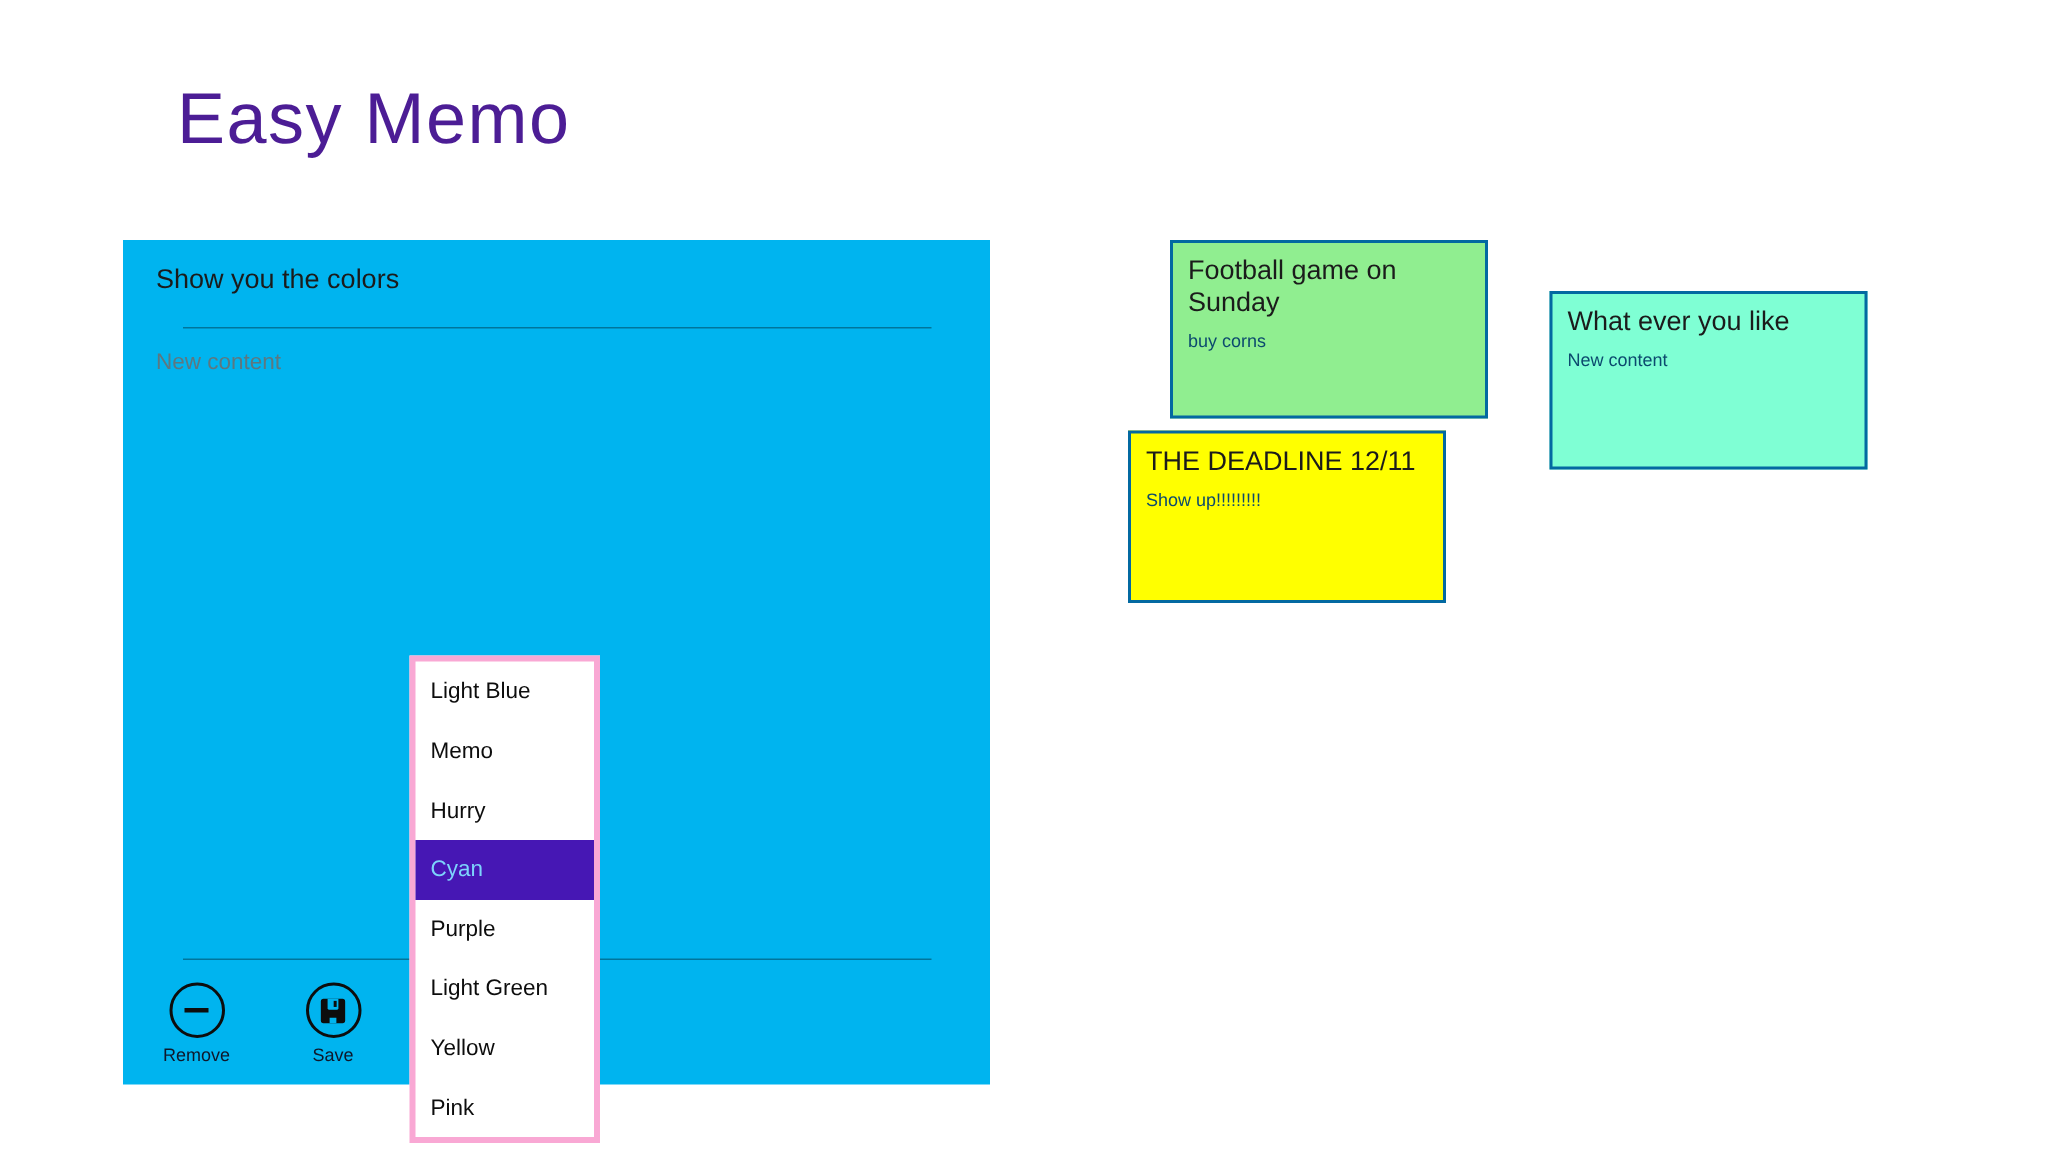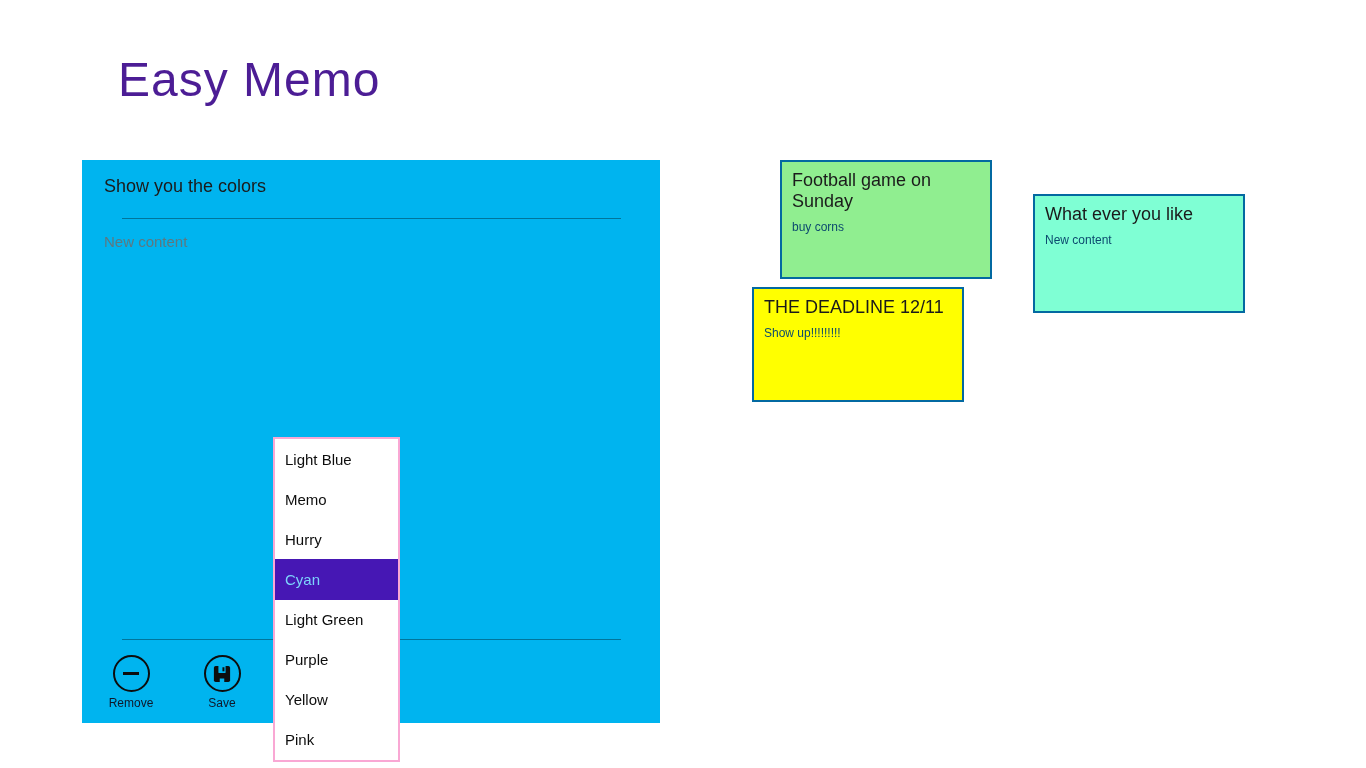--- a/index.html
+++ b/index.html
@@ -23,21 +23,21 @@
   .appbar-btn { width:80px; text-align:center; color:#0d0d0d; cursor:pointer; }
   .btn-remove { left:9px; top:495px; }
   .btn-save { left:100px; top:495px; }
   .circle-icon { width:37px; height:37px; border:2.5px solid #0d0d0d; border-radius:50%;
                  margin:0 auto; display:flex; align-items:center; justify-content:center; }
   .btn-label { font-size:12px; margin-top:4px; color:#0f172a; }
   .minus-bar { width:16px; height:3px; background:#0d0d0d; }
 
   
   .dropdown { left:273px; top:437px; width:127px; height:325px; background:#ffffff;
-              border:2px solid #f9a8d4; z-index:10; display:flex; flex-direction:column;justify-content:flex-end; }
+              border:4px solid #f9a8d4; z-index:10; display:flex; flex-direction:column;justify-content:flex-end; }
   .dd-item { flex:1; display:flex; align-items:center; padding-left:10px;
              font-size:15px; color:#0d0d0d; cursor:pointer; }
   .dd-item.selected { background:#4617b4; color:#7dd3fc; }
 
   
   .memo { width:212px; border:2px solid #0369a1; padding:8px 10px; }
   .memo-title { font-size:18px; color:#1b1b1b; }
   .memo-content { font-size:12px; color:#0c4a6e; margin-top:8px; }
   .memo-a { left:780px; top:160px; height:119px; background:#90ee90; }
   .memo-b { left:1033px; top:160px; height:119px; background:#7fffd4;margin-top:34px; }
@@ -74,22 +74,22 @@
     </div>
     <div class="btn-label">Save</div>
   </div>
 </div>
 
 <div class="abs dropdown">
   <div class="dd-item">Light Blue</div>
   <div class="dd-item">Memo</div>
   <div class="dd-item">Hurry</div>
   <div class="dd-item selected">Cyan</div>
+  <div class="dd-item">Purple</div>
   <div class="dd-item">Light Green</div>
-  <div class="dd-item">Purple</div>
   <div class="dd-item">Yellow</div>
   <div class="dd-item">Pink</div>
 </div>
 
 <div class="abs memo memo-a">
   <div class="memo-title">Football game on Sunday</div>
   <div class="memo-content">buy corns</div>
 </div>
 
 <div class="abs memo memo-b">

